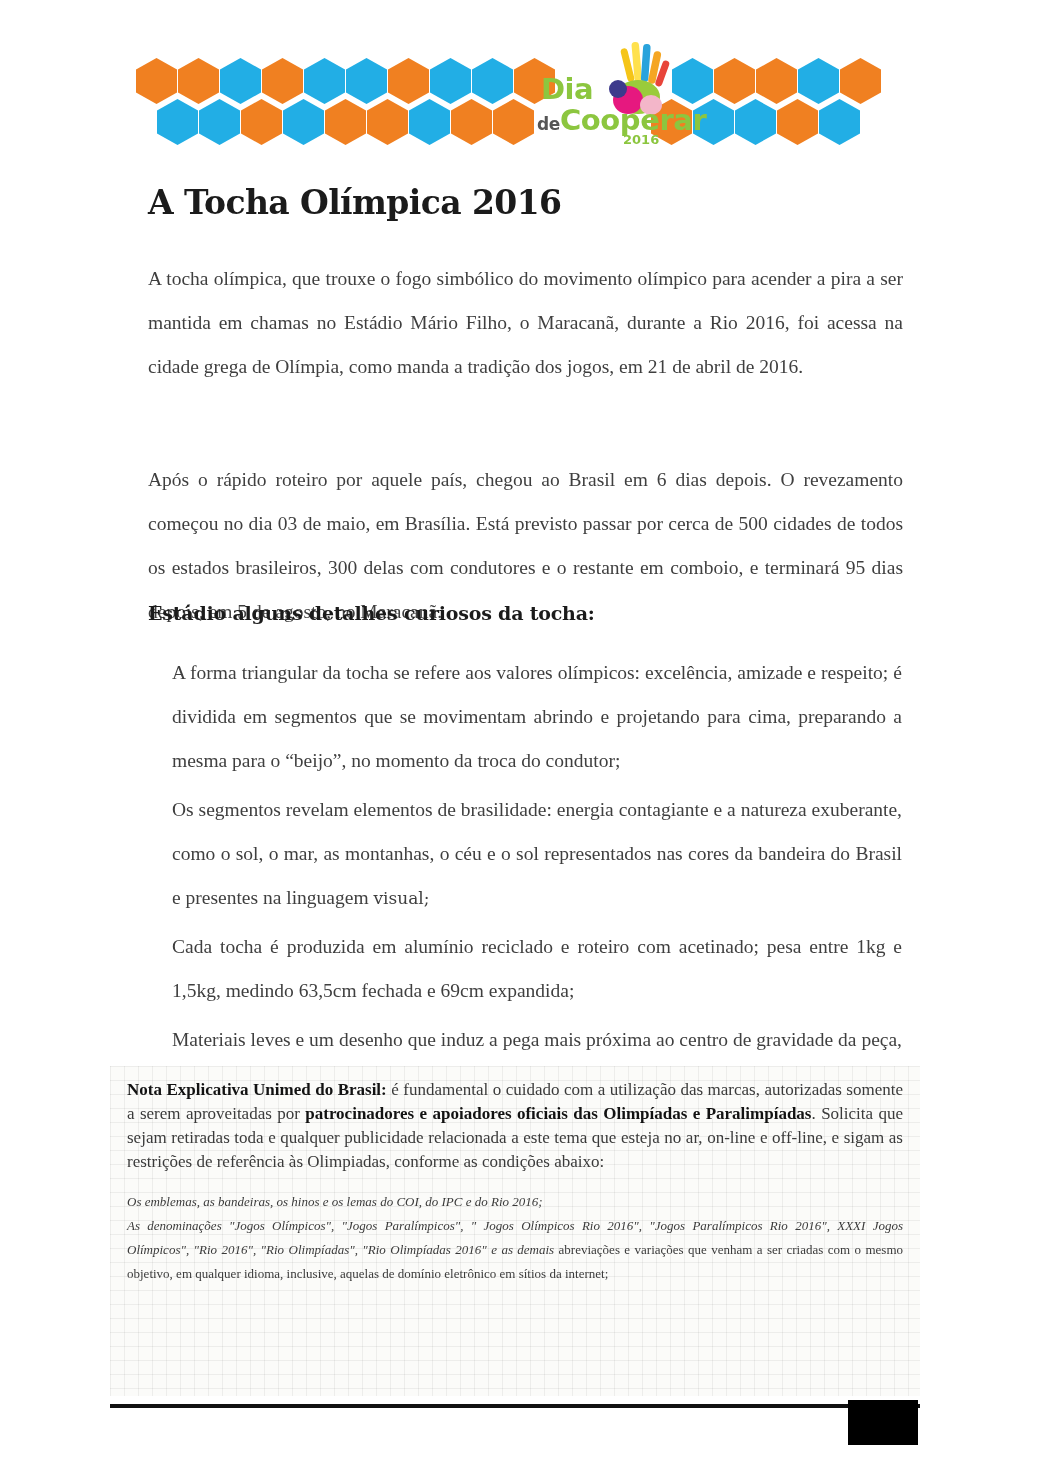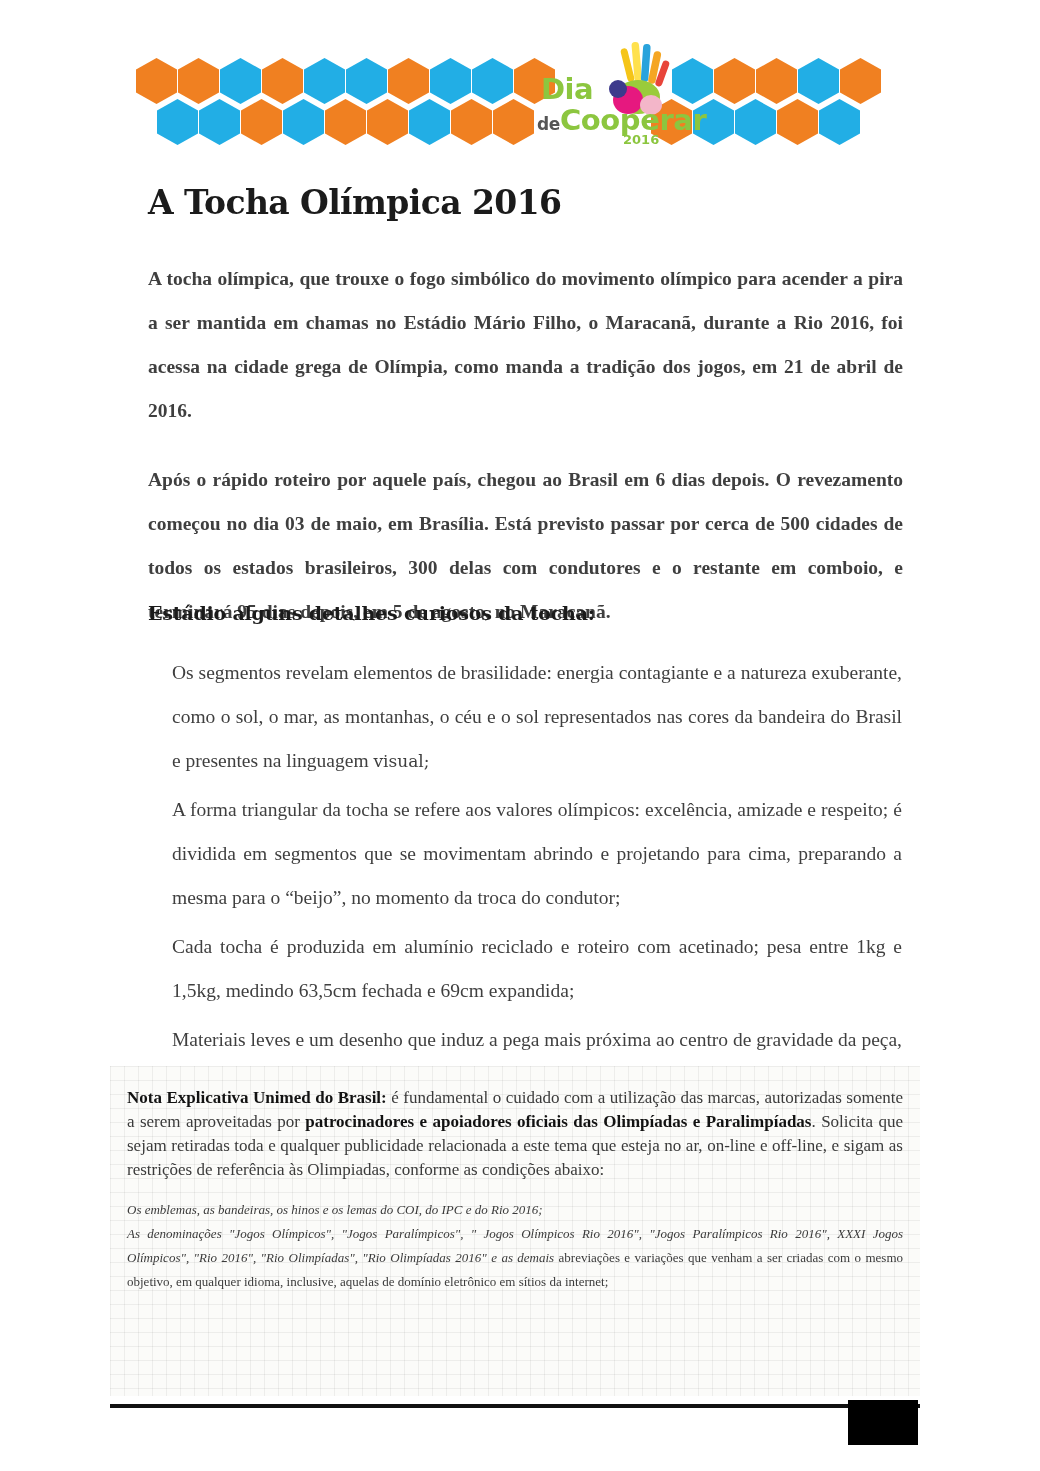--- a/index.html
+++ b/index.html
@@ -130,21 +130,20 @@
     white-space: nowrap;
     text-align: right;
   }
 
   .para {
     position: absolute;
     text-align: justify;
     font-size: 19.5px;
     line-height: 44px;
     color: #3f3f3f;
-    font-weight: bold;
   }
   .para.p1 { left: 148px; top: 237px; width: 755px; }
   .para.p2 { left: 148px; top: 438px; width: 755px; }
 
   .subhead {
     position: absolute;
     left: 148px;
     top: 586px;
     font-family: "DejaVu Serif", "Liberation Serif", serif;
     font-weight: bold;
@@ -194,21 +193,21 @@
     left: 0; right: 0; top: 0; bottom: 0;
     background-image:
       linear-gradient(to right, rgba(0,0,0,0.055) 1px, transparent 1px);
     background-size: 28px 28px;
     background-position: 14px 14px;
     pointer-events: none;
   }
   .note-inner {
     position: relative;
     z-index: 2;
-    padding: 20px 17px 10px 17px;
+    padding: 12px 17px 10px 17px;
   }
   .note-main {
     text-align: justify;
     font-size: 17px;
     line-height: 24px;
     color: #3a3a3a;
   }
   .note-main b { color: #121212; }
   .note-legal {
     margin-top: 16px;
@@ -311,22 +310,22 @@
   <div class="content">
 
     <h1 class="doc-title">A Tocha Olímpica 2016</h1>
 
     <p class="para p1">A tocha olímpica, que trouxe o fogo simbólico do movimento olímpico para acender a pira a ser mantida em chamas no Estádio Mário Filho, o Maracanã, durante a Rio 2016, foi acessa na cidade grega de Olímpia, como manda a tradição dos jogos, em 21 de abril de 2016.</p>
     <p class="para p2">Após o rápido roteiro por aquele país, chegou ao Brasil em 6 dias depois. O revezamento começou no dia 03 de maio, em Brasília. Está previsto passar por cerca de 500 cidades de todos os estados brasileiros, 300 delas com condutores e o restante em comboio, e terminará 95 dias depois, em 5 de agosto, no Maracanã.</p>
 
     <h2 class="subhead">Estádio alguns detalhes curiosos da tocha:</h2>
 
     <div class="bullets">
+      <div class="bullet-item"><span>A forma triangular da tocha se refere aos valores olímpicos: excelência, amizade e respeito; é dividida em segmentos que se movimentam abrindo e projetando para cima, preparando a mesma para o “beijo”, no momento da troca do condutor;</span></div>
       <div class="bullet-item"><span>Os segmentos revelam elementos de brasilidade: energia contagiante e a natureza exuberante, como o sol, o mar, as montanhas, o céu e o sol representados nas cores da bandeira do Brasil e presentes na linguagem </span><span class="subst">visual;</span></div>
-      <div class="bullet-item"><span>A forma triangular da tocha se refere aos valores olímpicos: excelência, amizade e respeito; é dividida em segmentos que se movimentam abrindo e projetando para cima, preparando a mesma para o “beijo”, no momento da troca do condutor;</span></div>
       <div class="bullet-item"><span>Cada tocha é produzida em alumínio reciclado e roteiro com acetinado; pesa entre 1kg e 1,5kg, medindo 63,5cm fechada e 69cm expandida;</span></div>
       <div class="bullet-item"><span>Materiais leves e um desenho que induz a pega mais próxima ao centro de gravidade da peça, foram adotados para facilitar o contato dos condutores.</span></div>
     </div>
 
     <div class="note-box">
       <div class="note-inner">
         <div class="note-main"><b>Nota Explicativa Unimed do Brasil:</b><span> é fundamental o cuidado com a utilização das marcas, autorizadas somente a serem aproveitadas por </span><b>patrocinadores e apoiadores oficiais das Olimpíadas e Paralimpíadas</b><span>. Solicita que sejam retiradas toda e qualquer publicidade relacionada a este tema que esteja no ar, on-line e off-line, e sigam as restrições de referência às Olimpiadas, conforme as condições abaixo:</span></div>
 
         <div class="note-legal">
           <span>Os emblemas, as bandeiras, os hinos e os lemas do COI, do IPC e do Rio 2016;</span><br>

